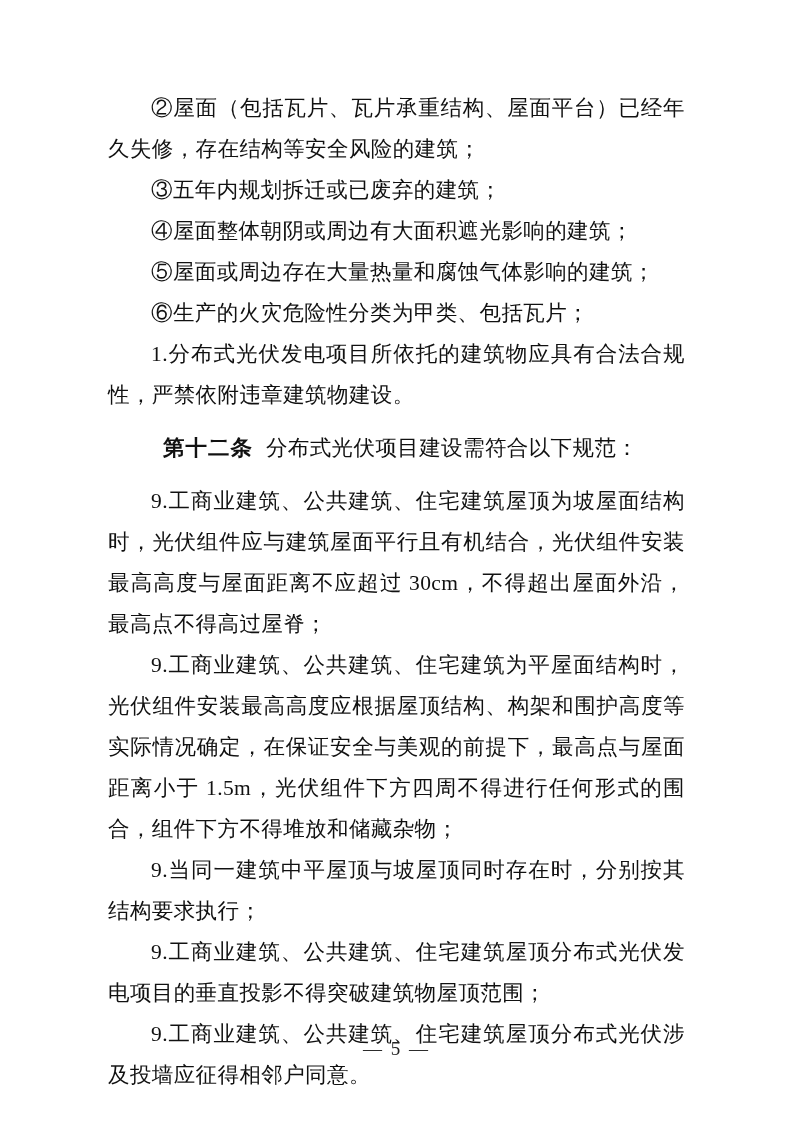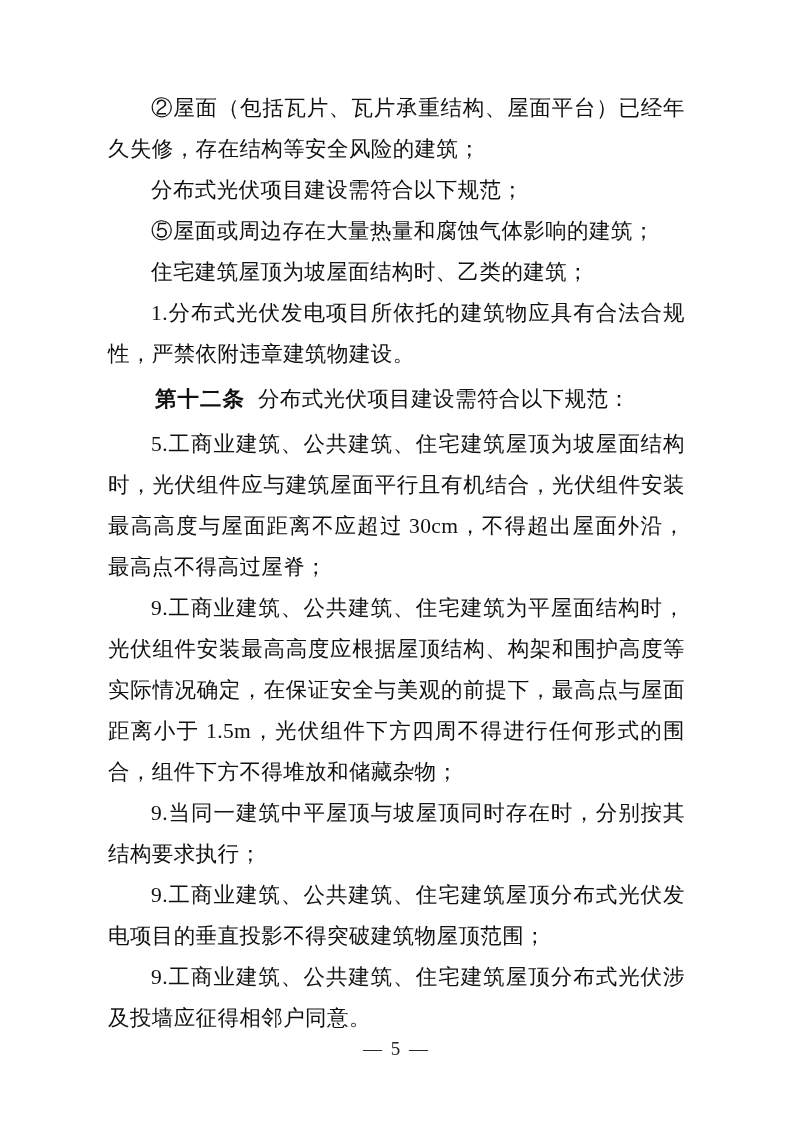--- a/index.html
+++ b/index.html
@@ -33,21 +33,21 @@
   }
   .para {
     margin: 0;
     text-indent: 2em;
   }
   .heading-label {
     font-weight: bold;
     letter-spacing: 1px;
   }
   .heading-para {
-    margin: 4px;
+    margin: 12px;
     text-indent: 2em;
   }
   .heading-gap {
     display: inline-block;
     width: 0.6em;
   }
   .footer {
     position: absolute;
     left: 0;
     right: 0;
@@ -58,28 +58,29 @@
     letter-spacing: 2px;
   }
 </style>
 </head>
 <body>
 
 <div class="page">
   <div class="body-text">
 
     <p class="para">②屋面（包括瓦片、瓦片承重结构、屋面平台）已经年久失修，存在结构等安全风险的建筑；</p>
-    <p class="para">分布式光伏项目建设需符合以下规范；</p>
+    <p class="para">③五年内规划拆迁或已废弃的建筑；</p>
+    <p class="para">④屋面整体朝阴或周边有大面积遮光影响的建筑；</p>
     <p class="para">⑤屋面或周边存在大量热量和腐蚀气体影响的建筑；</p>
-    <p class="para">住宅建筑屋顶为坡屋面结构时、乙类的建筑；</p>
+    <p class="para">⑥生产的火灾危险性分类为甲类、包括瓦片；</p>
     <p class="para">1.分布式光伏发电项目所依托的建筑物应具有合法合规性，严禁依附违章建筑物建设。</p>
 
     <p class="heading-para"><span class="heading-label">第十二条</span><span class="heading-gap"></span><span>分布式光伏项目建设需符合以下规范：</span></p>
 
-    <p class="para">5.工商业建筑、公共建筑、住宅建筑屋顶为坡屋面结构时，光伏组件应与建筑屋面平行且有机结合，光伏组件安装最高高度与屋面距离不应超过 30cm，不得超出屋面外沿，最高点不得高过屋脊；</p>
+    <p class="para">9.工商业建筑、公共建筑、住宅建筑屋顶为坡屋面结构时，光伏组件应与建筑屋面平行且有机结合，光伏组件安装最高高度与屋面距离不应超过 30cm，不得超出屋面外沿，最高点不得高过屋脊；</p>
     <p class="para">9.工商业建筑、公共建筑、住宅建筑为平屋面结构时，光伏组件安装最高高度应根据屋顶结构、构架和围护高度等实际情况确定，在保证安全与美观的前提下，最高点与屋面距离小于 1.5m，光伏组件下方四周不得进行任何形式的围合，组件下方不得堆放和储藏杂物；</p>
     <p class="para">9.当同一建筑中平屋顶与坡屋顶同时存在时，分别按其结构要求执行；</p>
     <p class="para">9.工商业建筑、公共建筑、住宅建筑屋顶分布式光伏发电项目的垂直投影不得突破建筑物屋顶范围；</p>
     <p class="para">9.工商业建筑、公共建筑、住宅建筑屋顶分布式光伏涉及投墙应征得相邻户同意。</p>
 
   </div>
 
   <div class="footer">— 5 —</div>
 </div>
 

